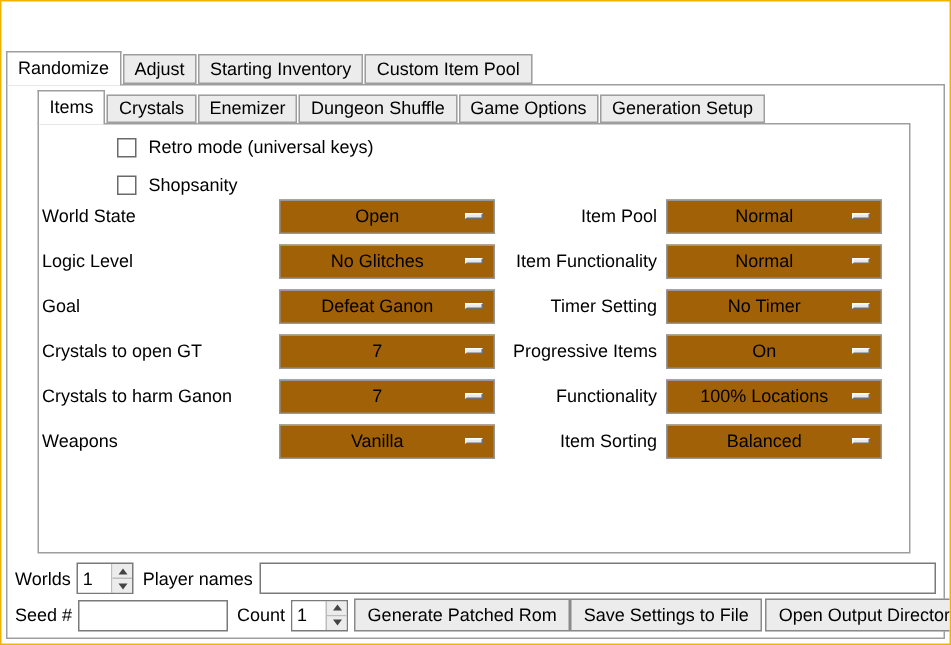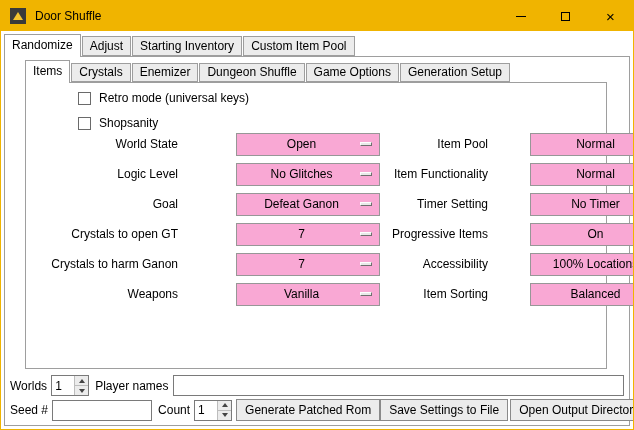--- a/index.html
+++ b/index.html
@@ -81,29 +81,28 @@
   .cb {
     width: 13px; height: 13px; background: #fff;
     border: 1px solid #6a6a6a; margin-right: 8px; display: inline-block;
   }
 
   
   .fields { position: absolute; top: 46px; left: 2px; right: 2px; }
   .field-row { display: flex; align-items: center; height: 30px; }
   .col { display: flex; align-items: center; }
   .col.right { margin-left: 8px; }
-  .flabel { width: 150px; text-align: right; margin-right: 22px; white-space: nowrap; }
+  .flabel { width: 150px; text-align: left; margin-right: 8px; white-space: nowrap; }
   .flabel-r { width: 100px; text-align: right; margin-right: 6px; white-space: nowrap; }
   .dropdown {
     width: 144px; height: 23px;
-    background: #f9a8d4;
+    background: #a16207;
     border: 1px solid #979797;
     display: flex; align-items: center;
     cursor: default;
-    margin-left: 36px;
   }
   .dval { flex: 1; text-align: center; padding-left: 6px; white-space: nowrap; }
   .dd-ind {
     width: 12px; height: 4px; margin-right: 7px; flex: none;
     background: #e9e9e9;
     border-top: 1px solid #fdfdfd; border-left: 1px solid #fdfdfd;
     border-bottom: 1px solid #6f6f6f; border-right: 1px solid #6f6f6f;
   }
 
   
@@ -141,37 +140,20 @@
   .ml6 { margin-left: 6px; }
   .ml4 { margin-left: 4px; }
   .push-right { margin-left: auto; }
   .ml2 { margin-left: 2px; }
 </style>
 </head>
 <body>
 
 <div class="window">
 
-  <div class="titlebar">
-    <span class="app-icon">
-        <span class="tri"></span>
-      </span>
-    <span class="title">Door Shuffle</span>
-    <div class="win-controls">
-      <div class="win-btn">
-          <span class="min-glyph"></span>
-        </div>
-      <div class="win-btn">
-          <span class="max-glyph"></span>
-        </div>
-      <div class="win-btn">
-          <span class="close-glyph">×</span>
-        </div>
-    </div>
-  </div>
 
   <div class="tabs outer-tabs">
     <div class="tab active">Randomize</div>
     <div class="tab">Adjust</div>
     <div class="tab">Starting Inventory</div>
     <div class="tab">Custom Item Pool</div>
   </div>
 
   <div class="outer-frame">
 
@@ -267,21 +249,21 @@
 
         <div class="field-row">
           <div class="col">
             <span class="flabel">Crystals to harm Ganon</span>
             <div class="dropdown">
               <span class="dval">7</span>
               <span class="dd-ind"></span>
             </div>
           </div>
           <div class="col right">
-            <span class="flabel-r">Accessibility</span>
+            <span class="flabel-r">Functionality</span>
             <div class="dropdown">
               <span class="dval">100% Locations</span>
               <span class="dd-ind"></span>
             </div>
           </div>
         </div>
 
         <div class="field-row">
           <div class="col">
             <span class="flabel">Weapons</span>

